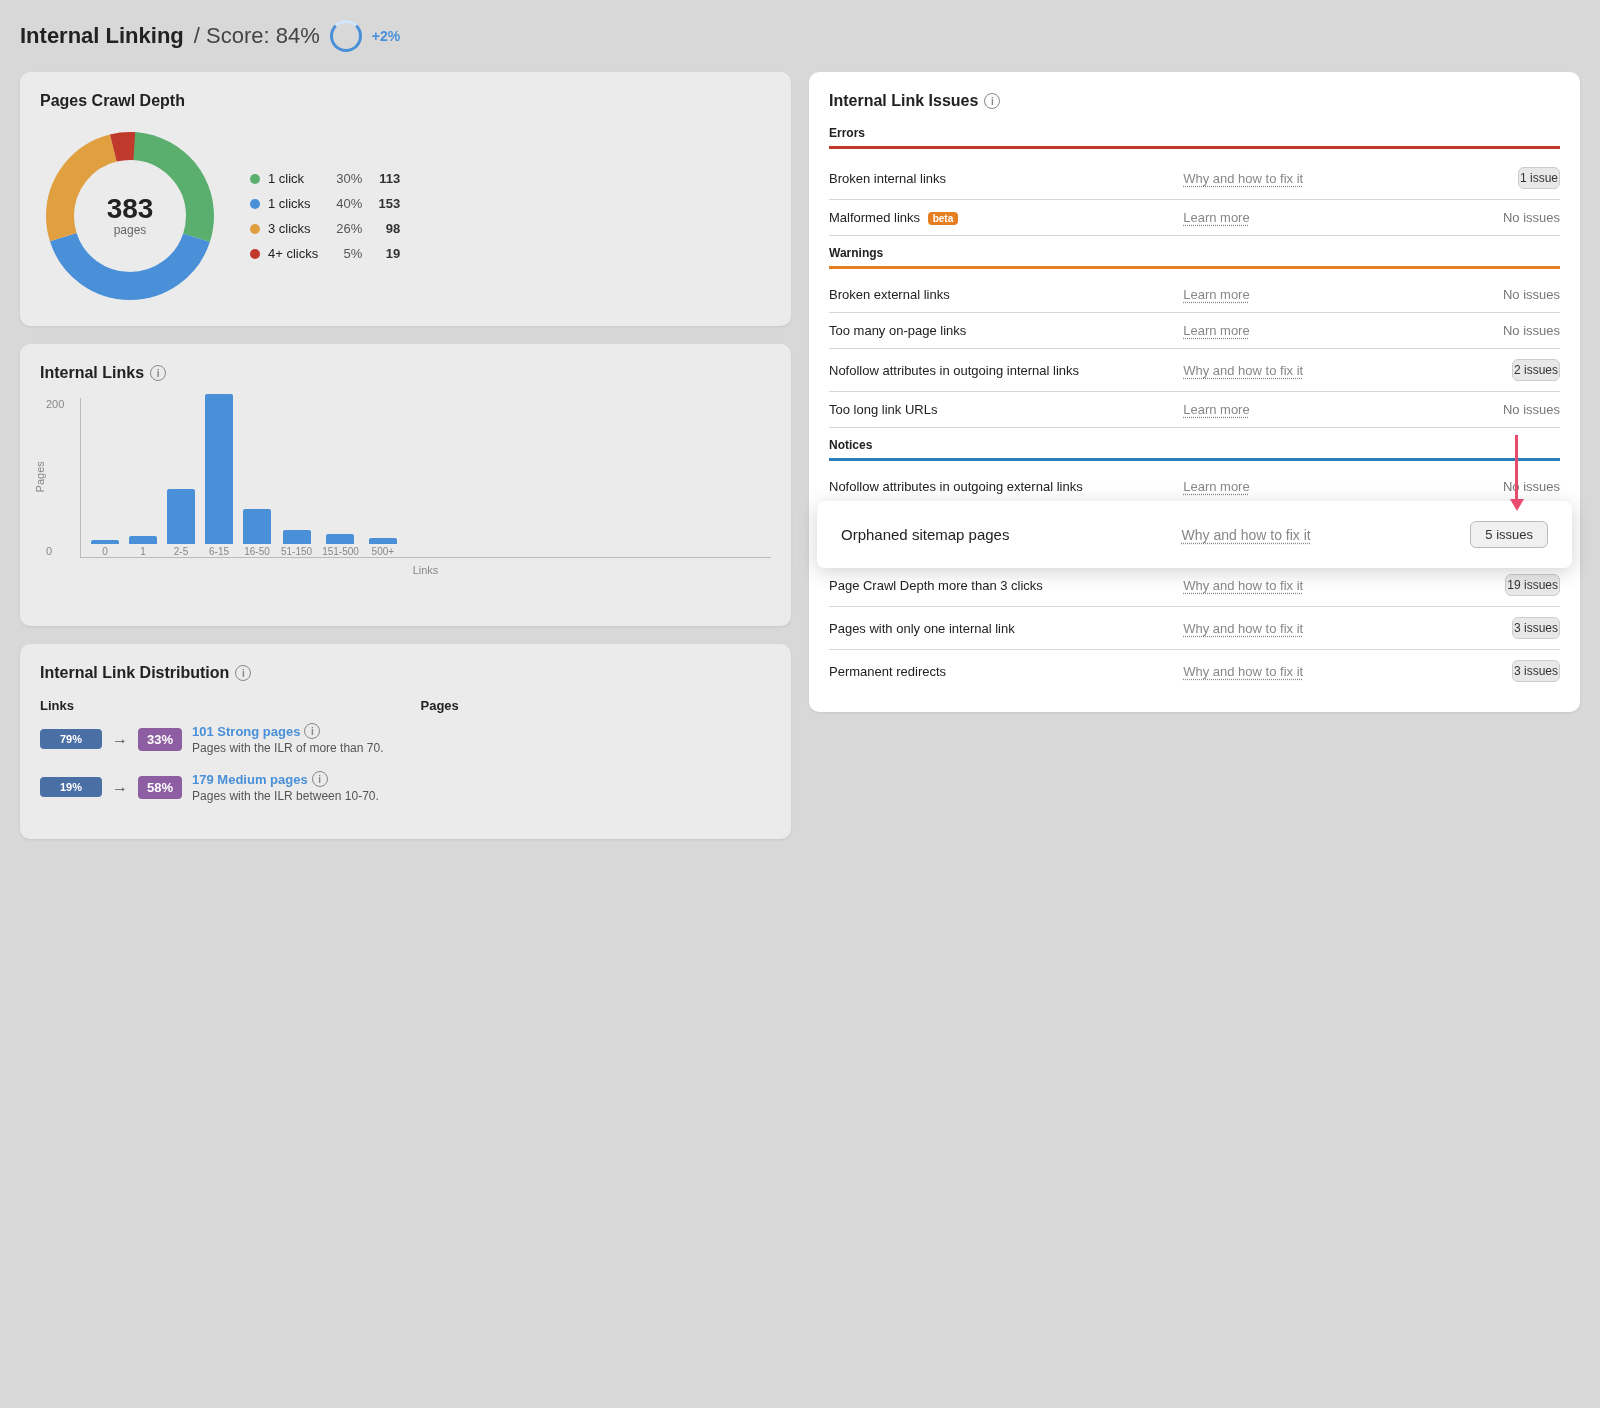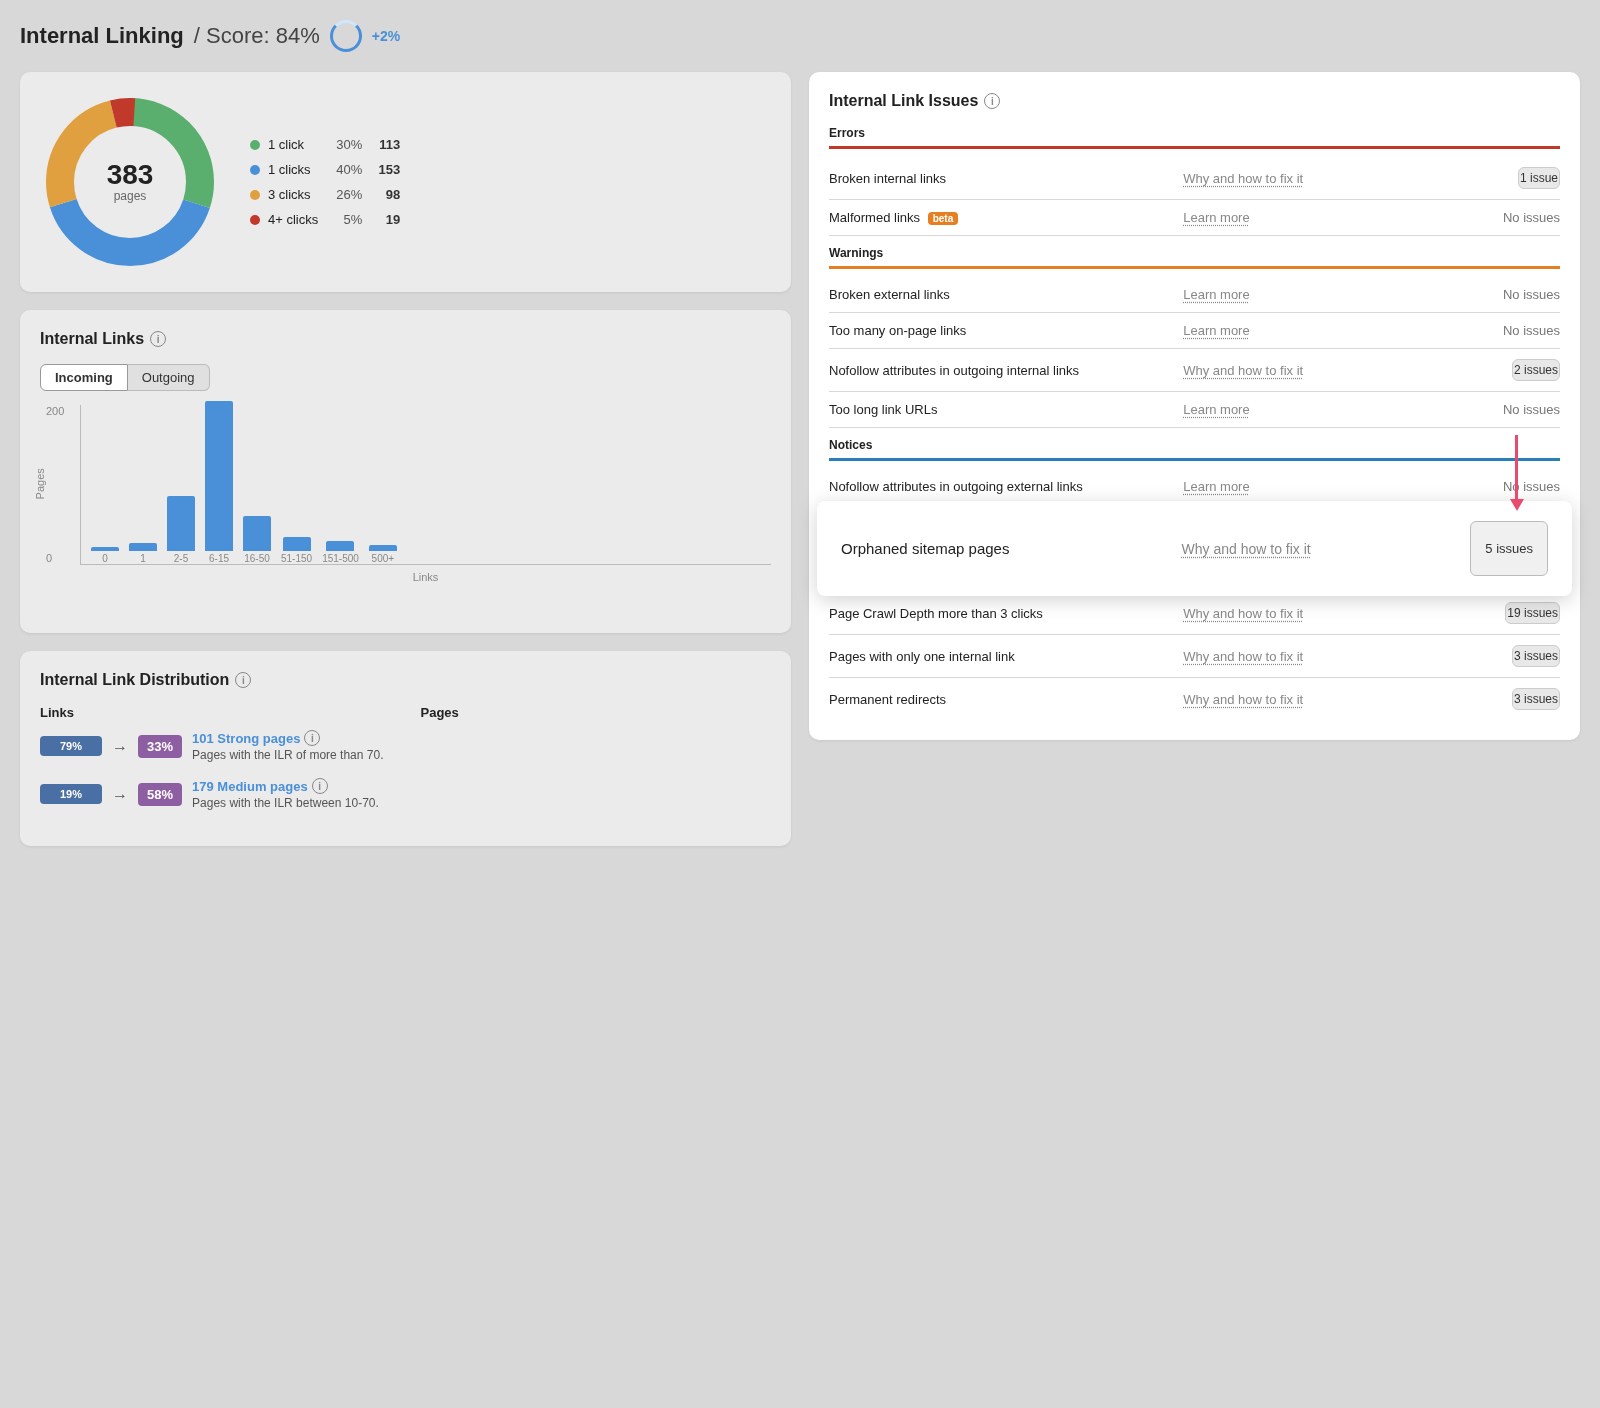--- a/index.html
+++ b/index.html
@@ -350,20 +350,23 @@
   </span>
   <span class="score-circle"></span>
   <span class="score-change">+2%</span>
 </div>
 
 <div class="main-layout">
 
   <div style="display:flex;flex-direction:column;gap:18px;">
 
     <div class="card">
+      <div class="card-title">
+        <span>Pages Crawl Depth</span>
+      </div>
       <div class="donut-section">
         <div class="donut-wrapper">
           <svg class="donut" width="180" height="180" viewBox="0 0 180 180">
 
             <circle cx="90" cy="90" r="70" fill="none" stroke="#5aaf6e" stroke-width="28" stroke-dasharray="131.94 307.86" stroke-dashoffset="0"></circle>
             <circle cx="90" cy="90" r="70" fill="none" stroke="#4a90d9" stroke-width="28" stroke-dasharray="175.92 263.88" stroke-dashoffset="-131.94"></circle>
             <circle cx="90" cy="90" r="70" fill="none" stroke="#e0a040" stroke-width="28" stroke-dasharray="114.35 325.45" stroke-dashoffset="-307.86"></circle>
             <circle cx="90" cy="90" r="70" fill="none" stroke="#c0392b" stroke-width="28" stroke-dasharray="21.99 417.81" stroke-dashoffset="-422.21"></circle>
           </svg>
           <div class="donut-center">
@@ -398,24 +401,20 @@
             <span class="legend-count">19</span>
           </div>
         </div>
       </div>
     </div>
 
     <div class="card">
       <div class="card-title">
         <span>Internal Links</span>
         <span class="info-icon">i</span>
-      </div>
-      <div class="tabs">
-        <div class="tab active">Incoming</div>
-        <div class="tab">Outgoing</div>
       </div>
       <div class="bar-chart-container">
         <div class="bar-chart-y-label">Pages</div>
         <div class="bar-chart">
           <div class="y-axis-labels">
             <span>200</span>
             <span></span>
             <span>0</span>
           </div>
           <div class="bar-group">
@@ -556,21 +555,21 @@
           <div style="width:3px;height:66px;background:#e74c6e;margin:0 auto;position:relative;">
             <div style="position:absolute;bottom:-10px;left:50%;transform:translateX(-50%);border-left:7px solid transparent;border-right:7px solid transparent;border-top:12px solid #e74c6e;"></div>
           </div>
         </div>
         <div class="orphan-overlay">
           <div class="issue-name" style="font-size:15px;font-weight:500;">Orphaned sitemap pages</div>
           <div class="issue-link">
             <a href="#" style="font-size:14px;">Why and how to fix it</a>
           </div>
           <div class="issue-status">
-            <span class="issue-badge" style="font-size:13px;padding:19px 14px;background:#f0f0f0;border:1.5px solid #bbb;">5 issues</span>
+            <span class="issue-badge" style="font-size:13px;padding:5px 14px;background:#f0f0f0;border:1.5px solid #bbb;">5 issues</span>
           </div>
         </div>
       </div>
 
       <div class="issue-row">
         <div class="issue-name">Page Crawl Depth more than 3 clicks</div>
         <div class="issue-link"><a href="#">Why and how to fix it</a></div>
         <div class="issue-status"><span class="issue-badge">19 issues</span></div>
       </div>
       <div class="issue-row">

